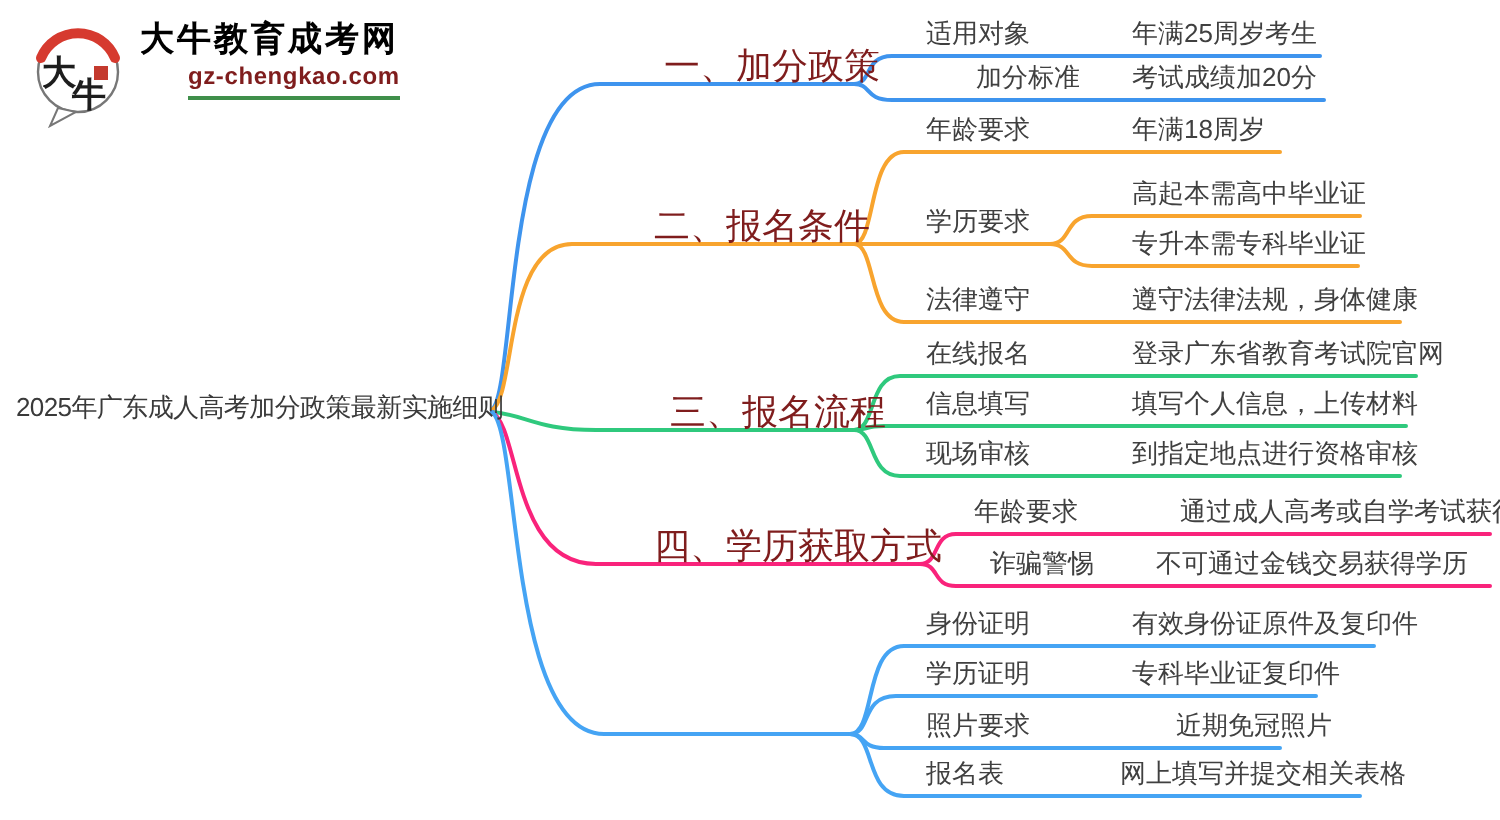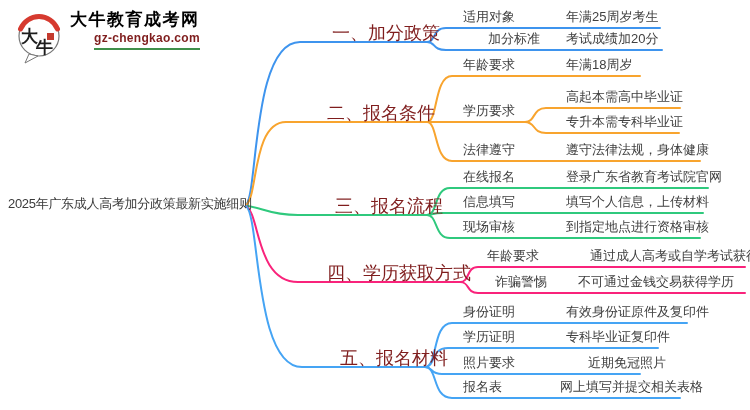--- a/index.html
+++ b/index.html
@@ -101,21 +101,20 @@
   <span class="t v" style="left:566px;top:193px">填写个人信息，上传材料</span>
   <span class="t k" style="left:463px;top:218px">现场审核</span>
   <span class="t node" style="left:327px;top:261px">四、学历获取方式</span>
 
   <span class="t v" style="left:566px;top:218px">到指定地点进行资格审核</span>
   <span class="t k" style="left:487px;top:247px">年龄要求</span>
   <span class="t v" style="left:590px;top:247px">通过成人高考或自学考试获得</span>
   <span class="t k" style="left:495px;top:273px">诈骗警惕</span>
   <span class="t v" style="left:578px;top:273px">不可通过金钱交易获得学历</span>
 
-  <span class="t node" style="left:340px;top:346px">五、报名材料</span>
   <span class="t k" style="left:463px;top:303px">身份证明</span>
   <span class="t v" style="left:566px;top:303px">有效身份证原件及复印件</span>
   <span class="t k" style="left:463px;top:328px">学历证明</span>
   <span class="t v" style="left:566px;top:328px">专科毕业证复印件</span>
   <span class="t k" style="left:463px;top:354px">照片要求</span>
   <span class="t v" style="left:588px;top:354px">近期免冠照片</span>
   <span class="t k" style="left:463px;top:378px">报名表</span>
   <span class="t v" style="left:560px;top:378px">网上填写并提交相关表格</span>
 
 </div>

